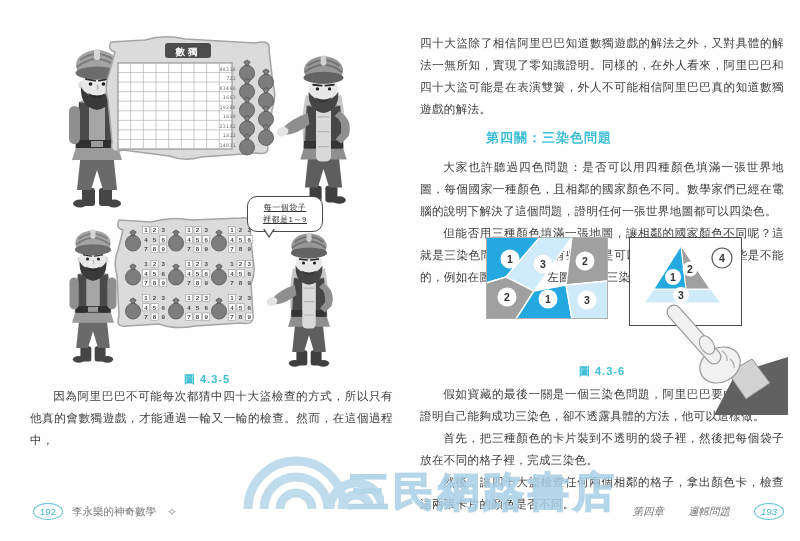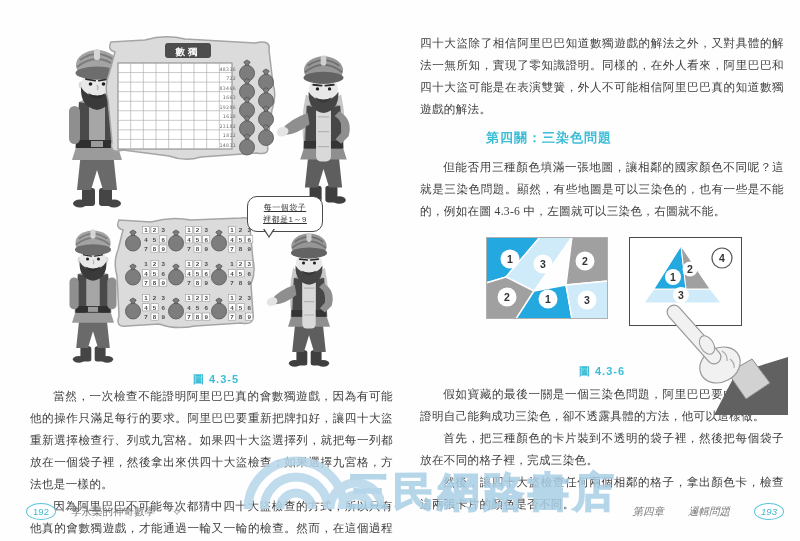--- a/index.html
+++ b/index.html
@@ -341,39 +341,39 @@
               <text x="21" y="24.6" class="blk-digit" text-anchor="middle" dy="0.36em">7</text>
               <text x="29.6" y="24.6" class="blk-digit" text-anchor="middle" dy="0.36em">8</text>
               <rect x="34.6" y="21" width="7.2" height="7.2" fill="#fff" stroke="#9a9a9a" stroke-width="0.6"></rect>
               <text x="38.2" y="24.6" class="blk-digit" text-anchor="middle" dy="0.36em">9</text>
             </g>
           </g>
       </g>
       <use href="#manB" transform="translate(222,12) scale(0.84)"></use>
     </svg>
 
-    <div class="caption" style="left:34px;top:372px;width:364px;">圖 4.3-5</div>
+    <div class="caption" style="left:25px;top:372px;width:364px;">圖 4.3-5</div>
 
     <div class="body-text" style="left:30px;top:386px;width:363px;">
-      <p class="indent">當然，一次檢查不能證明阿里巴巴真的會數獨遊戲，因為有可能他的操作只滿足每行的要求。阿里巴巴要重新把牌扣好，讓四十大盜重新選擇檢查行、列或九宮格。如果四十大盜選擇列，就把每一列都放在一個袋子裡，然後拿出來供四十大盜檢查；如果選擇九宮格，方法也是一樣的。</p>
       <p class="indent">因為阿里巴巴不可能每次都猜中四十大盜檢查的方式，所以只有他真的會數獨遊戲，才能通過一輪又一輪的檢查。然而，在這個過程中，</p>
     </div>
 
-    <div class="footer" style="left:26px;top:503px;gap:15px;">
+    <div class="footer" style="left:33px;top:503px;gap:9px;">
       <span class="pill">192</span>
       <span>李永樂的神奇數學</span>
       <span class="sparkle">✧</span>
     </div>
   </div>
 
   <div>
 
     <div class="body-text" style="left:420px;top:33px;width:364px;">
       <p>四十大盜除了相信阿里巴巴知道數獨遊戲的解法之外，又對具體的解法一無所知，實現了零知識證明。同樣的，在外人看來，阿里巴巴和四十大盜可能是在表演雙簧，外人不可能相信阿里巴巴真的知道數獨遊戲的解法。</p>
       <div class="section-heading">第四關：三染色問題</div>
+      <p class="indent">大家也許聽過四色問題：是否可以用四種顏色填滿一張世界地圖，每個國家一種顏色，且相鄰的國家顏色不同。數學家們已經在電腦的說明下解決了這個問題，證明任何一張世界地圖都可以四染色。</p>
       <p class="indent">但能否用三種顏色填滿一張地圖，讓相鄰的國家顏色不同呢？這就是三染色問題。顯然，有些地圖是可以三染色的，也有一些是不能的，例如在圖 4.3-6 中，左圖就可以三染色，右圖就不能。</p>
     </div>
 
     <div class="fig436">
 
       <svg style="left:66px;top:0;" width="122" height="82" viewBox="0 0 122 82">
         <g stroke="#ffffff" stroke-width="1.4">
           <polygon points="0,0 54,0 20,40 0,46" fill="#23a8e0"></polygon>
           <polygon points="54,0 86,0 48,54 20,40" fill="#cfeaf8"></polygon>
           <polygon points="86,0 122,0 122,44 80,48" fill="#a0a0a0"></polygon>

